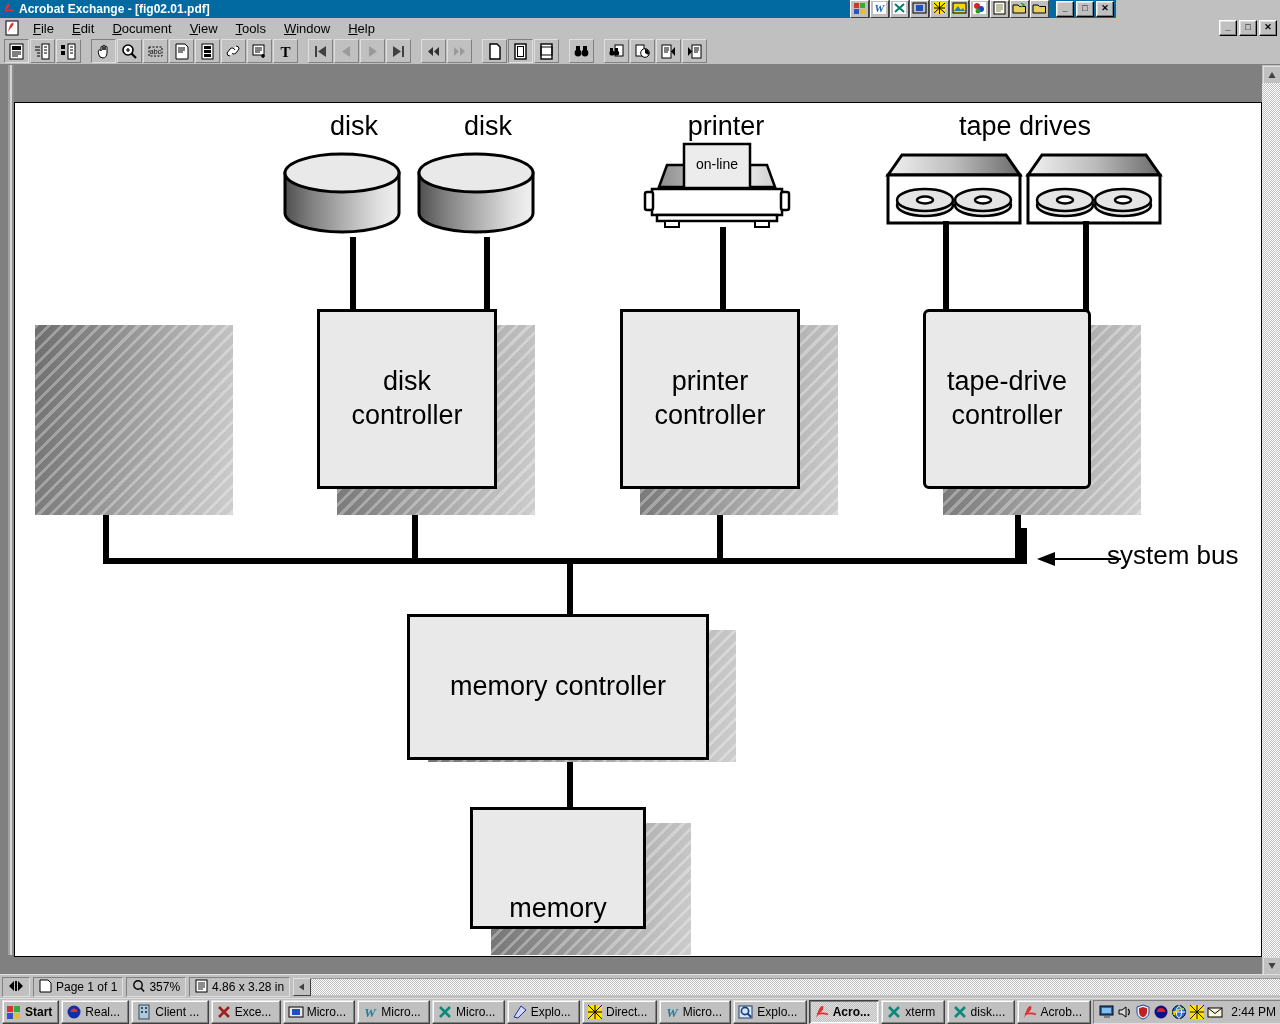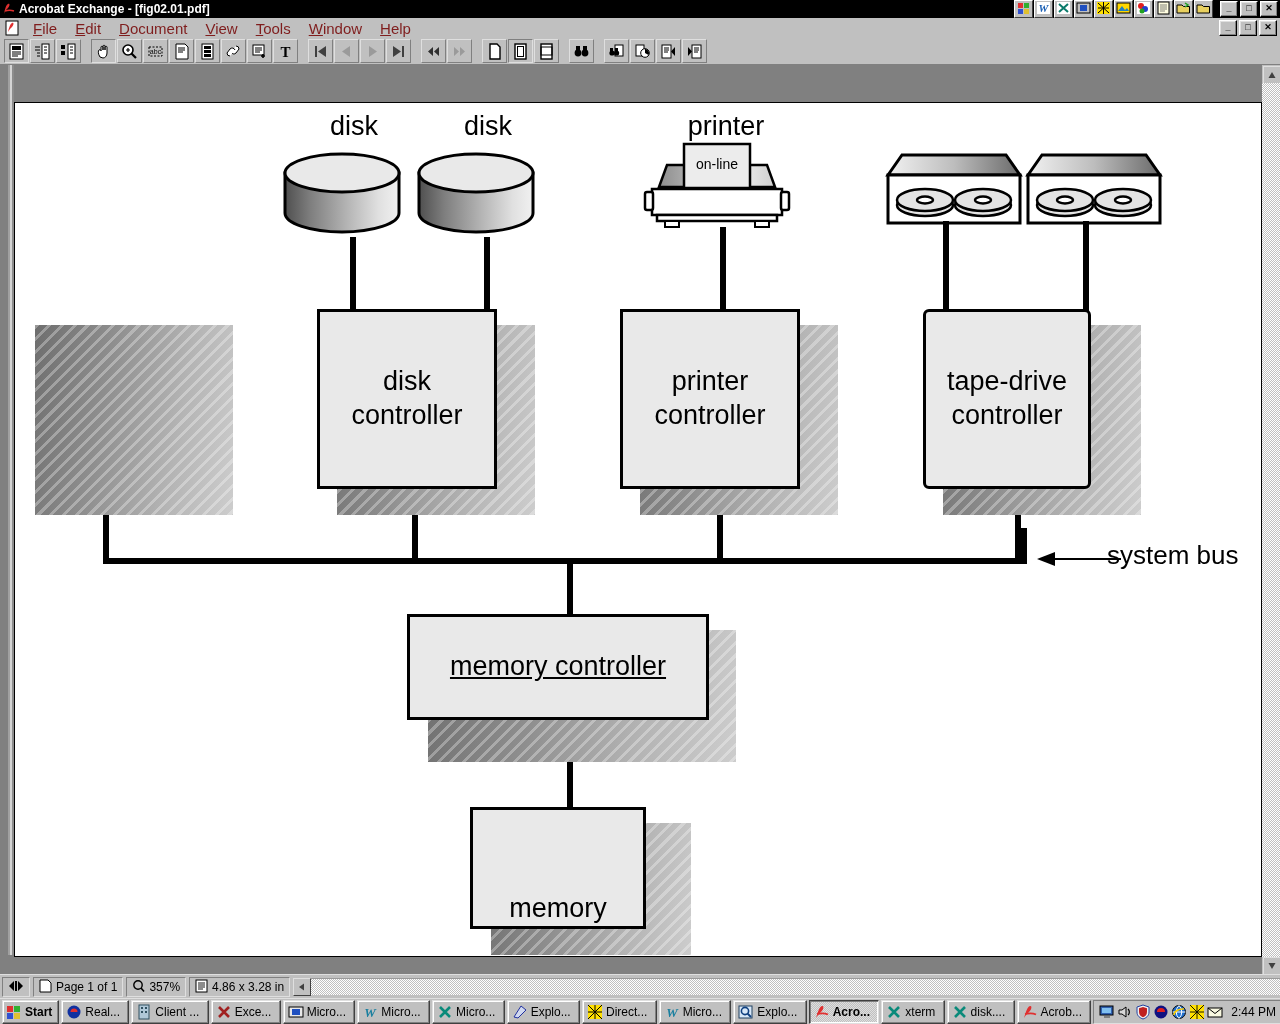--- a/index.html
+++ b/index.html
@@ -6,22 +6,22 @@
   body{
     width:1280px;height:1024px;overflow:hidden;
     background:#c0c0c0;
     font-family:"Liberation Sans",sans-serif;
     -webkit-font-smoothing:none;
   }
   .app{position:absolute;left:0;top:0;width:1280px;height:1024px;}
 
   
   .titlebar{
-    position:absolute;left:0;top:0;width:1280px;height:18px;
-    background:#000000;color:#fff;display:flex;align-items:center;
+    position:absolute;left:0;top:0;width:1116px;height:18px;
+    background:#0369a1;color:#fff;display:flex;align-items:center;
   }
   .title-icon{width:14px;height:14px;margin:0 3px 0 2px;position:relative;flex:none;}
   .title-text{font-size:12px;font-weight:bold;letter-spacing:0px;white-space:nowrap;}
   .tb-spacer{flex:1;}
   .qlaunch{display:flex;align-items:center;height:18px;}
   .qbtn{
     width:17px;height:16px;margin-right:1px;background:#c0c0c0;
     border-top:1px solid #fff;border-left:1px solid #fff;
     border-right:1px solid #404040;border-bottom:1px solid #404040;
     position:relative;overflow:hidden;font-size:9px;line-height:14px;text-align:center;
@@ -37,21 +37,21 @@
     position:relative;
   }
 
   
   .menubar{
     position:absolute;left:0;top:18px;width:1280px;height:20px;
     background:#c0c0c0;display:flex;align-items:center;
     border-bottom:1px solid #c0c0c0;
   }
   .menu-doc-icon{width:16px;height:16px;margin:0 4px 0 4px;position:relative;flex:none;}
-  .menu-item{font-size:15px;color:#7f1d1d;padding:1px 9px;white-space:nowrap;}
+  .menu-item{font-size:13px;color:#000000;padding:1px 9px;white-space:nowrap;}
   .menu-item u{text-decoration:underline;}
   .mdi-btns{display:flex;margin-left:auto;margin-right:3px;}
   .mdi-btn{
     width:16px;height:14px;background:#c0c0c0;margin-left:2px;
     border-top:1px solid #fff;border-left:1px solid #fff;
     border-right:1px solid #000;border-bottom:1px solid #000;
     box-shadow:inset -1px -1px 0 #808080, inset 1px 1px 0 #dfdfdf;
     font-size:9px;line-height:12px;text-align:center;font-weight:bold;color:#000;
   }
 
@@ -487,20 +487,21 @@
   <div class="client">
     <div class="page-left-edge"></div>
     <div class="page-top-strip"></div>
 
     <div class="page">
       <div class="diagram">
 
         <div class="dev-label" style="left:275px;top:8px;width:128px;">disk</div>
         <div class="dev-label" style="left:409px;top:8px;width:128px;">disk</div>
         <div class="dev-label" style="left:641px;top:8px;width:140px;">printer</div>
+        <div class="dev-label" style="left:910px;top:8px;width:200px;">tape drives</div>
 
         <svg style="position:absolute;left:264px;top:48px;" width="126" height="88" viewBox="0 0 126 88">
           <defs>
             <linearGradient id="diskg" x1="0" y1="0" x2="1" y2="0">
               <stop offset="0" stop-color="#4f4f4f"></stop>
                 <stop offset="0.22" stop-color="#7e7e7e"></stop>
               <stop offset="0.55" stop-color="#b5b5b5"></stop>
                 <stop offset="0.82" stop-color="#e0e0e0"></stop>
               <stop offset="1" stop-color="#f1f1f1"></stop>
             </linearGradient>
@@ -596,21 +597,21 @@
         <div class="wire" style="left:1006px;top:425px;width:6px;height:34px;"></div>
 
         <svg style="position:absolute;left:1006px;top:440px;" width="108" height="32" viewBox="0 0 108 32">
           <path d="M100 16 H30" stroke="#000" stroke-width="2" fill="none"></path>
           <path d="M16 16 L34 9 L34 23 Z" fill="#000"></path>
         </svg>
         <div class="dev-label" style="left:1092px;top:437px;width:160px;text-align:left;font-size:26px;">system bus</div>
 
         <div class="wire" style="left:552px;top:455px;width:6px;height:56px;"></div>
         <div class="shadow" style="left:413px;top:527px;width:308px;height:132px;"></div>
-        <div class="box" style="left:392px;top:511px;width:302px;height:106px;text-decoration:underline;">
+        <div class="box" style="left:392px;top:511px;width:302px;height:146px;">
           <span>memory controller</span>
         </div>
 
         <div class="wire" style="left:552px;top:630px;width:6px;height:76px;"></div>
         <div class="shadow" style="left:476px;top:720px;width:200px;height:132px;"></div>
         <div class="box" style="left:455px;top:704px;width:176px;height:122px;align-items:flex-end;">
           <span>memory</span>
         </div>
       </div>
     </div>

